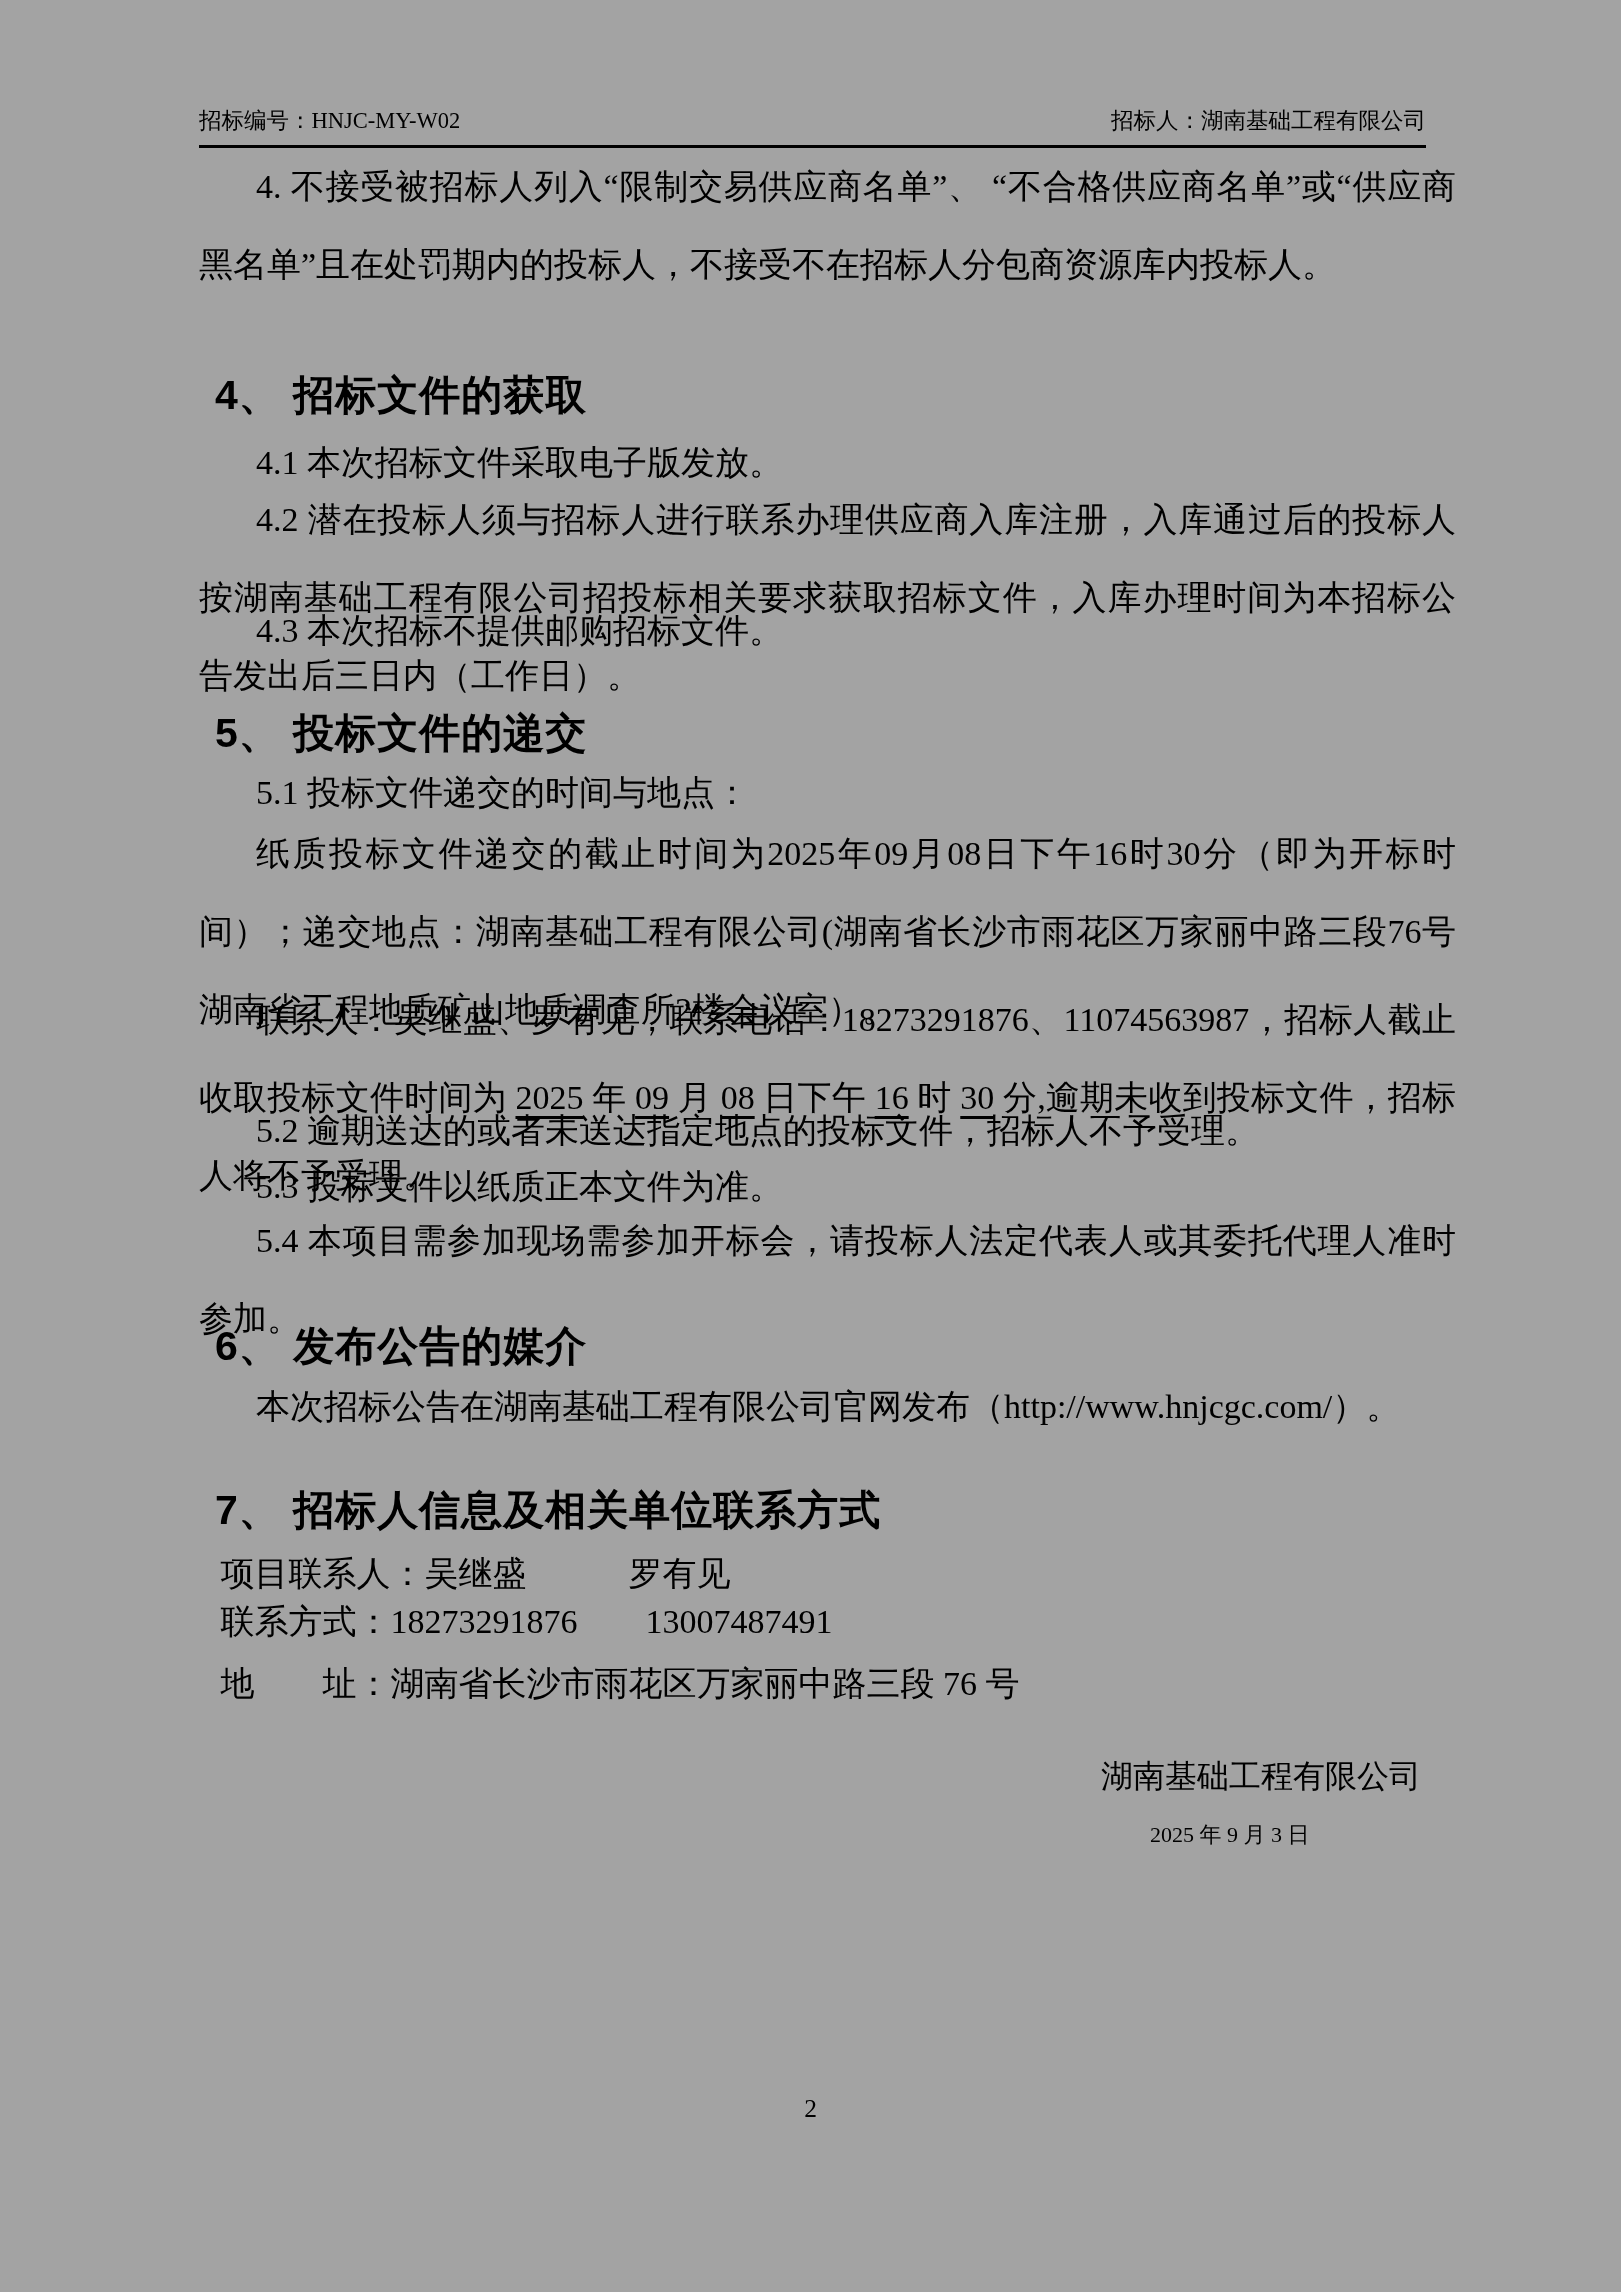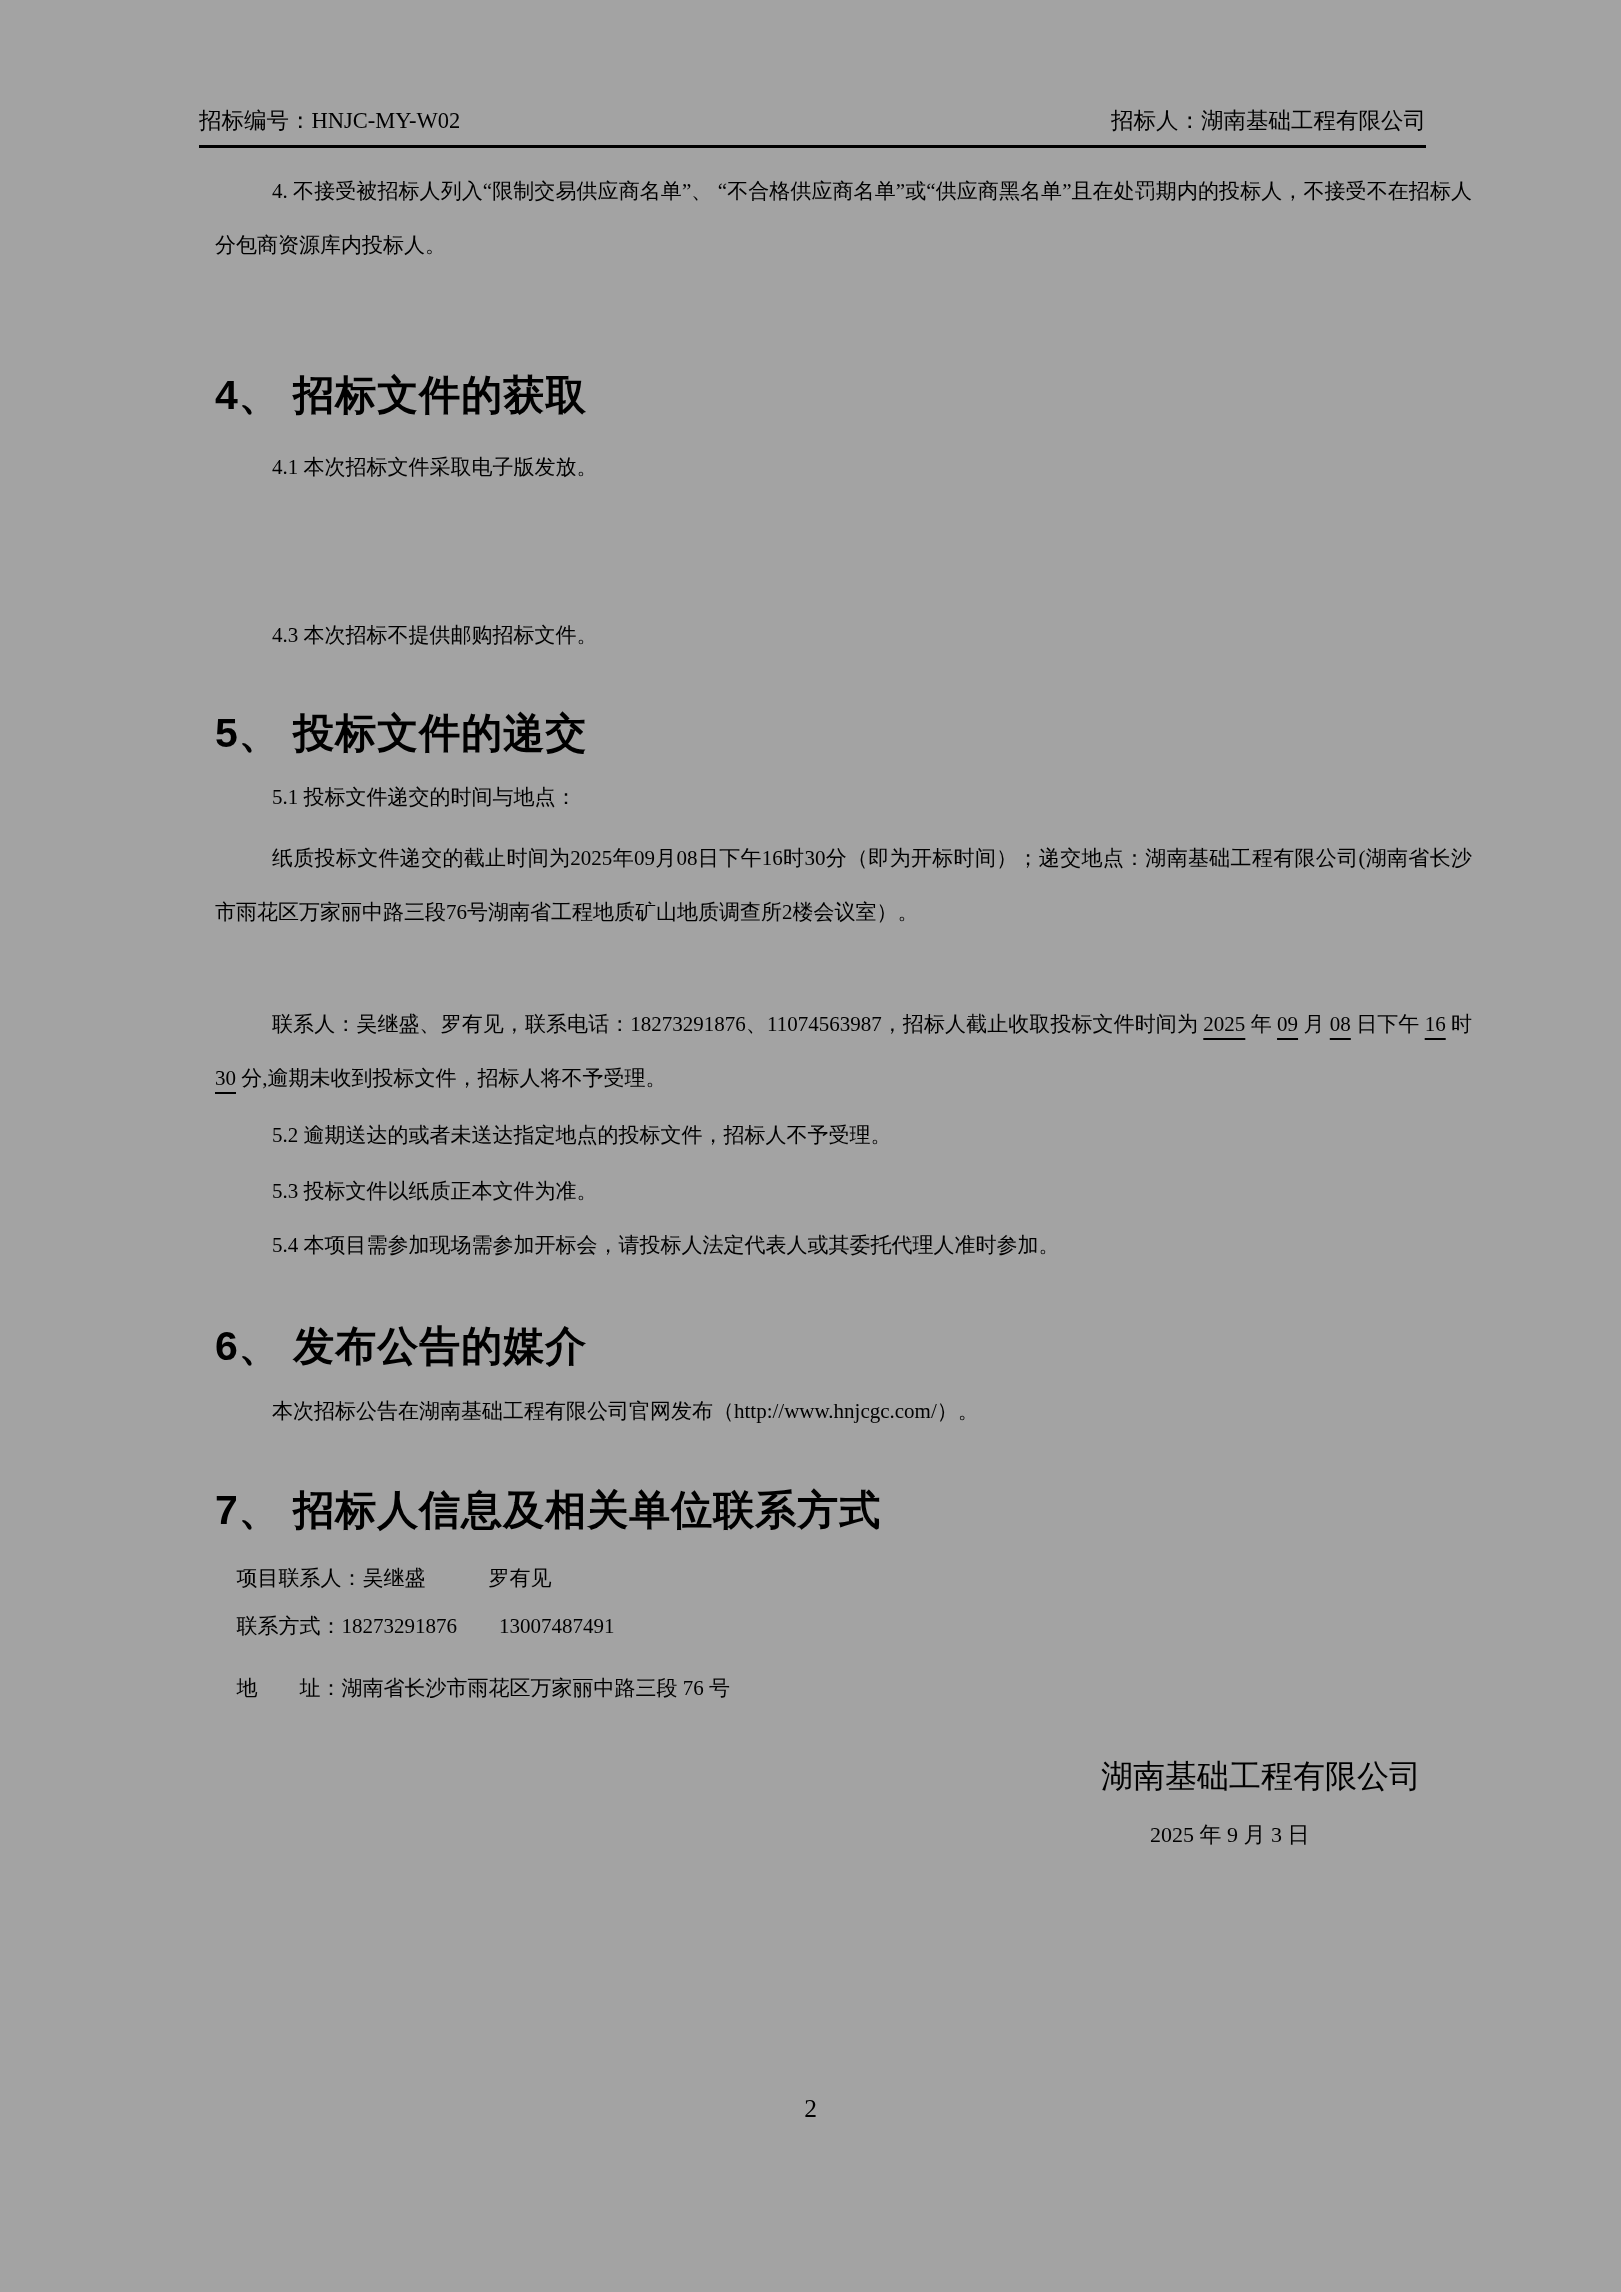--- a/index.html
+++ b/index.html
@@ -22,24 +22,24 @@
     align-items: flex-end;
     font-size: 22.5px;
     line-height: 33px;
     padding-bottom: 7.8px;
     border-bottom: 3.9px solid #000000;
   }
   .para {
     position: absolute;
     left: 199px;
     width: 1257px;
-    font-size: 21px;
-    line-height: 54px;
+    font-size: 34px;
+    line-height: 78px;
     text-align: justify;
-    margin: 16px;
+    margin: 0;
   }
   .indent2 { text-indent: 57px; }
   .indent1 { text-indent: 21.6px; }
   .h {
     position: absolute;
     left: 199px;
     width: 1257px;
     margin: 16px;
     font-family: "Liberation Sans", "DejaVu Sans", sans-serif;
     font-weight: 700;
@@ -70,20 +70,21 @@
 
   <div class="hdr">
     <span>招标编号：HNJC-MY-W02</span>
     <span>招标人：湖南基础工程有限公司</span>
   </div>
 
   <p class="para indent2" style="top:148px">4. 不接受被招标人列入“限制交易供应商名单”、 “不合格供应商名单”或“供应商黑名单”且在处罚期内的投标人，不接受不在招标人分包商资源库内投标人。</p>
 
   <h2 class="h" style="top:355px">4、 招标文件的获取</h2>
   <p class="para indent2" style="top:424px">4.1 本次招标文件采取电子版发放。</p>
+  <p class="para indent2" style="top:481px">4.2 潜在投标人须与招标人进行联系办理供应商入库注册，入库通过后的投标人按湖南基础工程有限公司招投标相关要求获取招标文件，入库办理时间为本招标公告发出后三日内（工作日）。</p>
   <p class="para indent2" style="top:592px">4.3 本次招标不提供邮购招标文件。</p>
 
   <h2 class="h" style="top:693px">5、 投标文件的递交</h2>
   <p class="para indent2" style="top:754px">5.1 投标文件递交的时间与地点：</p>
   <p class="para indent2" style="top:815px">纸质投标文件递交的截止时间为2025年09月08日下午16时30分（即为开标时间）；递交地点：湖南基础工程有限公司(湖南省长沙市雨花区万家丽中路三段76号湖南省工程地质矿山地质调查所2楼会议室）。</p>
   <p class="para indent2" style="top:981px"><span>联系人：吴继盛、罗有见，联系电话：18273291876、11074563987，招标人截止收取投标文件时间为 </span><span class="u">2025</span><span> 年 </span><span class="u">09</span><span> 月 </span><span class="u">08</span><span> 日下午 </span><span class="u">16</span><span> 时 </span><span class="u">30</span><span> 分,逾期未收到投标文件，招标人将不予受理。</span></p>
   <p class="para indent2" style="top:1092px">5.2 逾期送达的或者未送达指定地点的投标文件，招标人不予受理。</p>
   <p class="para indent2" style="top:1148px">5.3 投标文件以纸质正本文件为准。</p>
   <p class="para indent2" style="top:1202px">5.4 本项目需参加现场需参加开标会，请投标人法定代表人或其委托代理人准时参加。</p>
 

